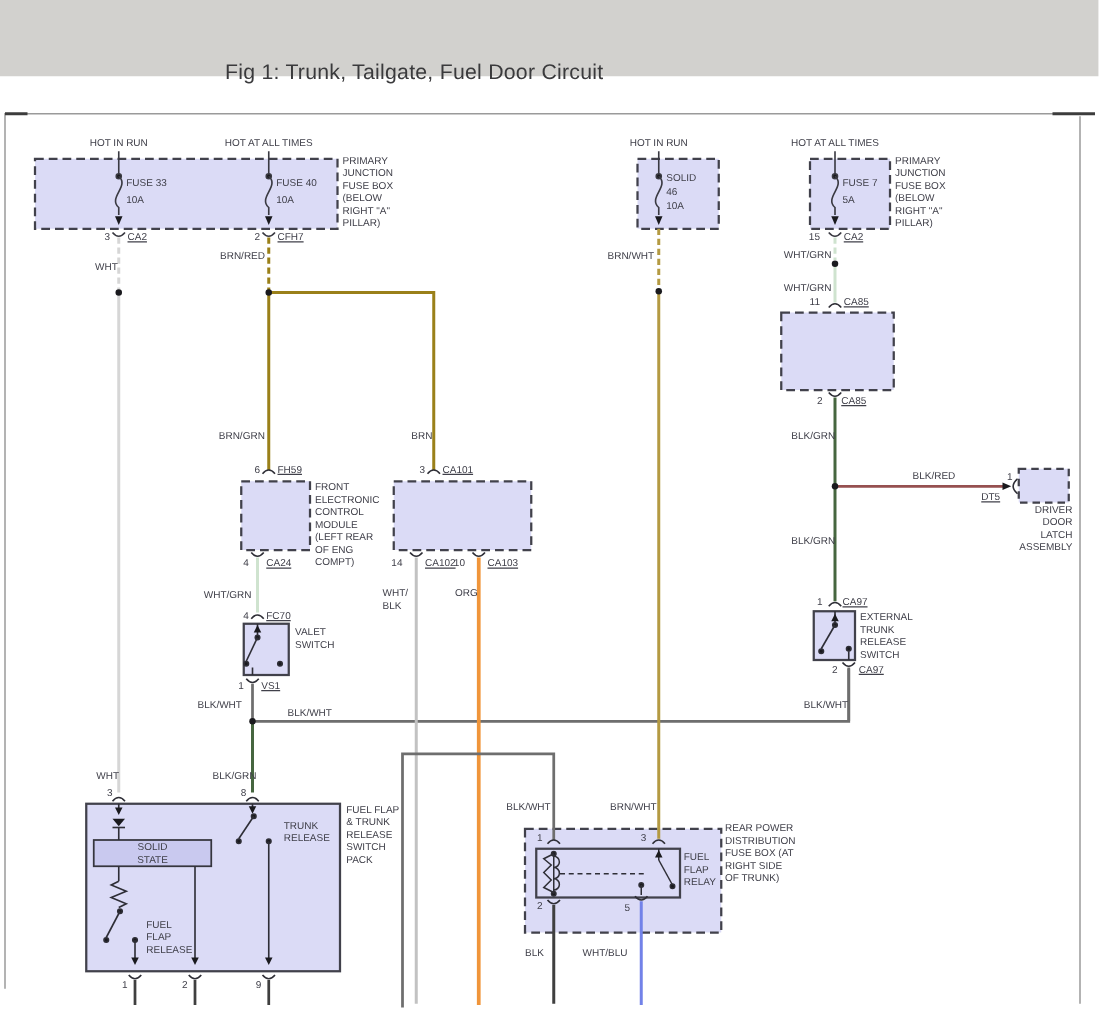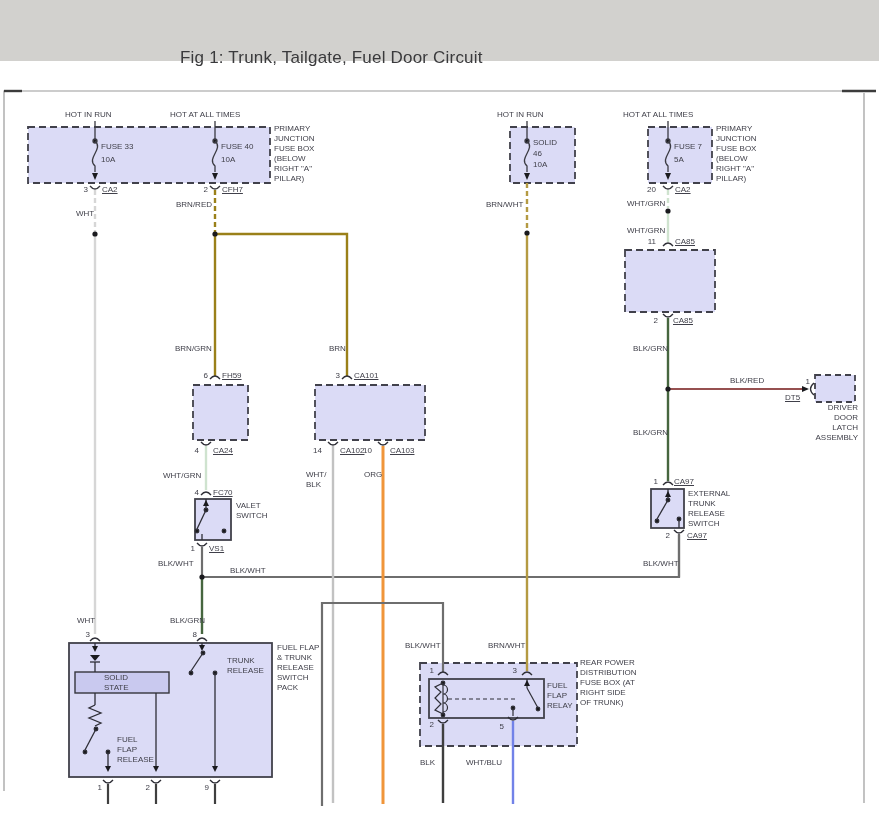--- a/index.html
+++ b/index.html
@@ -3,21 +3,21 @@
 <meta charset="utf-8">
 <style>
   html,body{margin:0;padding:0;background:#ffffff;}
   #stage{position:relative;width:879px;height:821px;overflow:hidden;
          font-family:"Liberation Sans",sans-serif;background:#fff;}
   #hdr{position:absolute;left:0;top:0;width:879px;height:61px;background:#d2d1ce;}
   #hdr .t{position:absolute;left:180px;top:20px;font-size:17px;color:#3a3a3c;letter-spacing:0.2px;margin-top:28px;}
   svg{position:absolute;left:0;top:0;}
   .lbl{position:absolute;font-size:8px;line-height:10px;color:#40404a;white-space:nowrap;}
   .wrap{white-space:normal;}
-  .ctr{}
+  .ctr{text-align:center;}
   .rt{text-align:right;}
   .num{width:14px;text-align:right;}
   .und{text-decoration:underline;}
 </style>
 </head>
 <body>
 
 <div id="stage">
   <div id="hdr">
     <div class="t">Fig 1: Trunk, Tailgate, Fuel Door Circuit</div>
@@ -213,20 +213,21 @@
   <div class="lbl" style="left:221px;top:142px">FUSE 40</div>
   <div class="lbl" style="left:221px;top:155px">10A</div>
   <div class="lbl" style="left:533px;top:138px">SOLID</div>
   <div class="lbl" style="left:533px;top:149px">46</div>
   <div class="lbl" style="left:533px;top:160px">10A</div>
   <div class="lbl" style="left:674px;top:142px">FUSE 7</div>
   <div class="lbl" style="left:674px;top:155px">5A</div>
 
   <div class="lbl wrap" style="left:274px;top:124px;width:46px">PRIMARY JUNCTION FUSE BOX (BELOW RIGHT "A" PILLAR)</div>
   <div class="lbl wrap" style="left:716px;top:124px;width:46px">PRIMARY JUNCTION FUSE BOX (BELOW RIGHT "A" PILLAR)</div>
+  <div class="lbl wrap" style="left:252px;top:385px;width:58px">FRONT ELECTRONIC CONTROL MODULE (LEFT REAR OF ENG COMPT)</div>
   <div class="lbl wrap rt" style="left:812px;top:403px;width:46px">DRIVER DOOR LATCH ASSEMBLY</div>
   <div class="lbl wrap" style="left:236px;top:501px;width:36px">VALET SWITCH</div>
   <div class="lbl wrap" style="left:688px;top:489px;width:46px">EXTERNAL TRUNK RELEASE SWITCH</div>
   <div class="lbl wrap" style="left:277px;top:643px;width:46px">FUEL FLAP &amp; TRUNK RELEASE SWITCH PACK</div>
   <div class="lbl wrap" style="left:580px;top:658px;width:56px">REAR POWER DISTRIBUTION FUSE BOX (AT RIGHT SIDE OF TRUNK)</div>
   <div class="lbl wrap" style="left:547px;top:681px;width:30px">FUEL FLAP RELAY</div>
   <div class="lbl wrap ctr" style="left:104px;top:673px;width:36px">SOLID STATE</div>
   <div class="lbl wrap" style="left:227px;top:656px;width:42px">TRUNK RELEASE</div>
   <div class="lbl wrap" style="left:117px;top:735px;width:40px">FUEL FLAP RELEASE</div>
 
@@ -250,21 +251,21 @@
   <div class="lbl" style="left:730px;top:376px">BLK/RED</div>
   <div class="lbl" style="left:643px;top:559px">BLK/WHT</div>
   <div class="lbl" style="left:405px;top:641px">BLK/WHT</div>
   <div class="lbl" style="left:420px;top:758px">BLK</div>
   <div class="lbl" style="left:466px;top:758px">WHT/BLU</div>
 
   <div class="lbl num" style="left:74px;top:185px">3</div>
   <div class="lbl und" style="left:102px;top:185px">CA2</div>
   <div class="lbl num" style="left:194px;top:185px">2</div>
   <div class="lbl und" style="left:222px;top:185px">CFH7</div>
-  <div class="lbl num" style="left:642px;top:185px">20</div>
+  <div class="lbl num" style="left:642px;top:185px">15</div>
   <div class="lbl und" style="left:675px;top:185px">CA2</div>
   <div class="lbl num" style="left:642px;top:237px">11</div>
   <div class="lbl und" style="left:675px;top:237px">CA85</div>
   <div class="lbl num" style="left:644px;top:316px">2</div>
   <div class="lbl und" style="left:673px;top:316px">CA85</div>
   <div class="lbl num" style="left:194px;top:371px">6</div>
   <div class="lbl und" style="left:222px;top:371px">FH59</div>
   <div class="lbl num" style="left:326px;top:371px">3</div>
   <div class="lbl und" style="left:354px;top:371px">CA101</div>
   <div class="lbl num" style="left:185px;top:446px">4</div>

